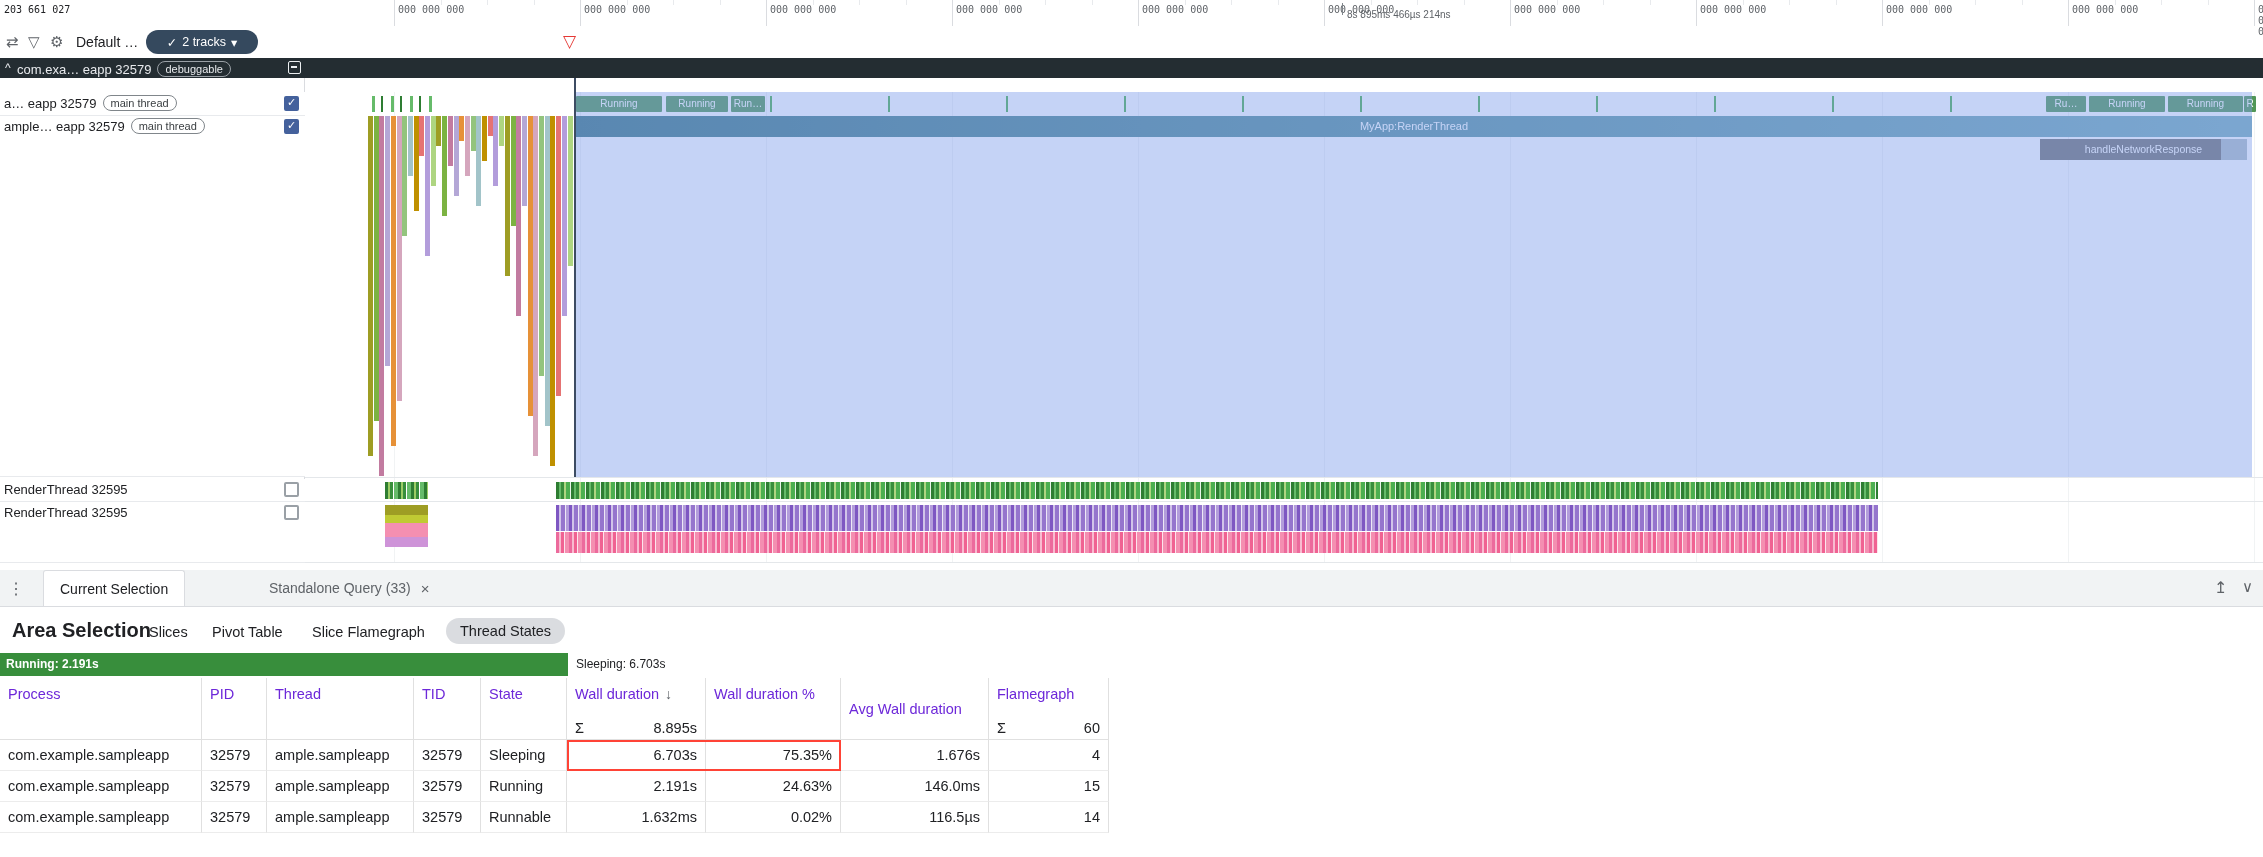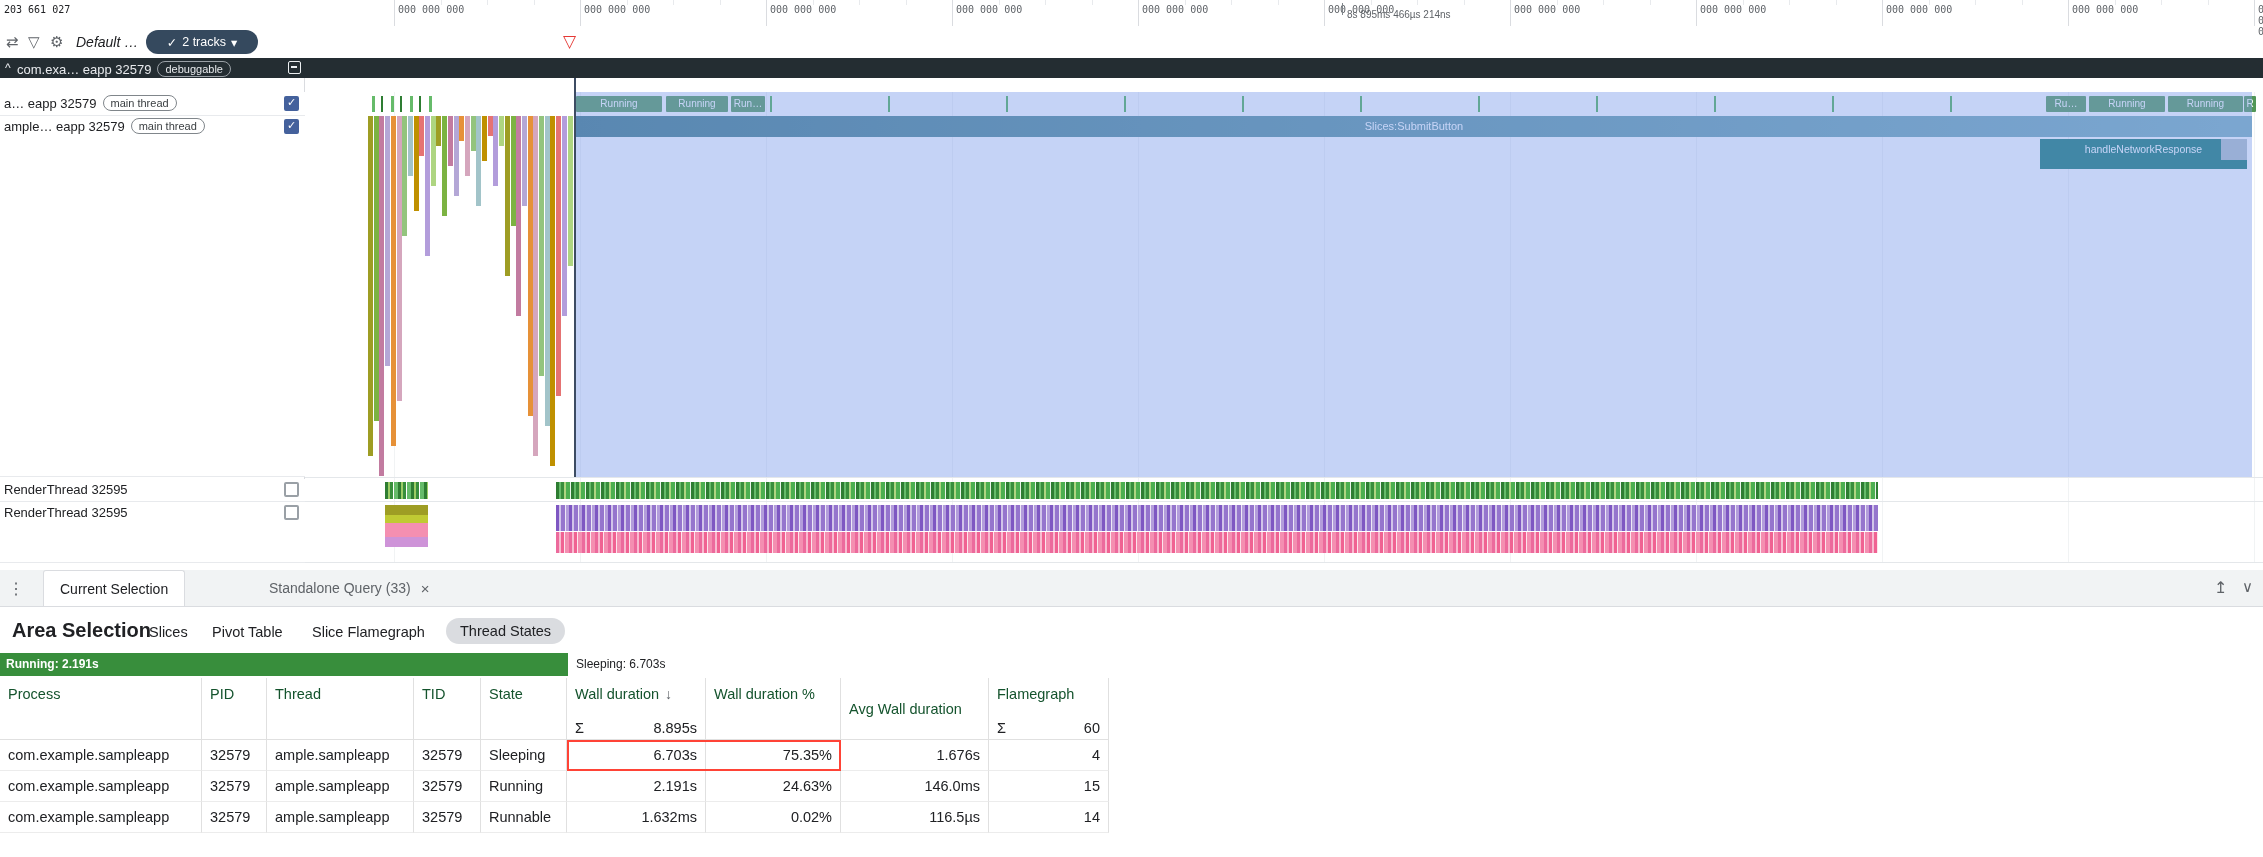--- a/index.html
+++ b/index.html
@@ -15,21 +15,21 @@
   .tick-label{position:absolute;top:4px;font-size:10px;color:#5f6368;}
   #left-ts{left:4px;top:4px;font-size:10px;color:#202124;}
   #dur-line{left:1342px;top:3px;width:1px;height:12px;background:#80868b;}
   #dur-label{left:1347px;top:9px;font-size:10px;color:#5f6368;}
   #marker-flag{left:563px;top:33px;font-size:17px;color:#e53935;line-height:1;}
   #marker-line{left:574px;top:58px;width:2px;height:419px;background:#3d4c63;z-index:6;}
 
   
   #toolbar{left:0;top:26px;width:305px;height:32px;}
   .tb-icon{position:absolute;top:7px;font-size:15px;color:#5f6368;}
-  #workspace-label{position:absolute;left:76px;top:8px;font-size:14px;color:#202124;font-style:italic;}
+  #workspace-label{position:absolute;left:76px;top:8px;font-size:14px;color:#202124;}
   #tracks-pill{position:absolute;left:146px;top:4px;width:112px;height:24px;border-radius:13px;
       background:#35495e;color:#fff;font-size:12.5px;display:flex;align-items:center;justify-content:center;gap:5px;}
 
   
   #group-header{left:0;top:58px;width:2263px;height:20px;background:#242d32;color:#e8eaed;z-index:9;}
   #group-caret{position:absolute;left:5px;top:3px;font-size:12px;}
   #group-title{position:absolute;left:17px;top:3px;font-size:13px;white-space:nowrap;}
   .badge{display:inline-block;border:1px solid #9aa0a6;border-radius:9px;padding:0 7px;font-size:11px;line-height:14px;vertical-align:1px;margin-left:6px;}
   .badge.light{border-color:#80868b;color:#3c4043;}
   #group-cb{position:absolute;left:288px;top:3px;width:13px;height:13px;border:1.5px solid #eceff1;border-radius:2px;box-sizing:border-box;}
@@ -49,21 +49,21 @@
 
   .run-block{position:absolute;top:18px;height:16px;background:var(--running-green);color:#fff;font-size:10px;
       line-height:16px;text-align:center;overflow:hidden;white-space:nowrap;z-index:2;border-radius:1px;}
   #mini-green-1{position:absolute;left:372px;top:18px;width:60px;height:16px;z-index:2;
       background:repeating-linear-gradient(90deg,#66bb6a 0 3px,transparent 3px 9px,#2e7d32 9px 11px,transparent 11px 19px);}
   #sparse-ticks{position:absolute;left:770px;top:18px;width:1270px;height:16px;z-index:2;
       background:repeating-linear-gradient(90deg,#4caf50 0 2px,transparent 2px 118px);}
   .fbar{position:absolute;top:38px;width:5px;z-index:2;}
   #submit-bar{position:absolute;left:576px;top:38px;width:1676px;height:21px;z-index:2;
       background:linear-gradient(90deg,#3b7682,#79aebb);color:#fff;font-size:11px;line-height:21px;text-align:center;}
-  #network-bar{position:absolute;left:2040px;top:61px;width:207px;height:30px;z-index:2;background:#0f766e;color:#fff;
+  #network-bar{position:absolute;left:2040px;top:61px;width:207px;height:21px;z-index:2;background:#737373;color:#fff;
       font-size:10.5px;line-height:21px;text-align:center;}
   #network-cap{position:absolute;right:0;top:0;width:26px;height:21px;background:#b0bec5;}
   #selection-overlay{position:absolute;left:576px;top:14px;width:1676px;height:385px;background:var(--selection-blue);z-index:5;}
 
   #rt1-mini{position:absolute;left:385px;top:404px;width:43px;height:17px;z-index:2;
       background:repeating-linear-gradient(90deg,#2e7d32 0 3px,#9ccc65 3px 5px,#388e3c 5px 8px,#fff 8px 9px,#66bb6a 9px 13px);}
   #rt1-band{position:absolute;left:556px;top:404px;width:1322px;height:17px;z-index:2;
       background:repeating-linear-gradient(90deg,#2e7d32 0 3px,#66bb6a 3px 5px,#388e3c 5px 8px,#aed581 8px 10px,#4caf50 10px 14px,#e8f5e9 14px 15px);}
   #rt2-mini{position:absolute;left:385px;top:427px;width:43px;height:42px;z-index:2;
       background:linear-gradient(180deg,#9e9d24 0 10px,#c0ca33 10px 18px,#f48fb1 18px 32px,#ce93d8 32px 42px);}
@@ -91,21 +91,21 @@
   #summary-bar{left:0;top:653px;width:2263px;height:23px;}
   #summary-running{position:absolute;left:0;top:0;width:568px;height:23px;background:var(--summary-green);color:#fff;
       font-size:12px;font-weight:bold;line-height:23px;padding-left:6px;box-sizing:border-box;white-space:nowrap;overflow:hidden;}
   #summary-sleeping{position:absolute;left:576px;top:0;height:23px;line-height:23px;font-size:12px;color:#202124;}
 
   
   #stats-table{left:0;top:678px;width:1109px;}
   .trow{display:flex;position:relative;}
   .tcell{box-sizing:border-box;border-right:1px solid #e0e0e0;padding:0 8px;font-size:14.5px;overflow:hidden;white-space:nowrap;}
   .thead .tcell{height:39px;padding-top:8px;display:flex;align-items:flex-start;gap:6px;}
-  .hlabel{font-size:14.5px;color:#14532d;}
+  .hlabel{font-size:14.5px;color:#6d28d9;}
   .sorticon{color:#5f6368;font-size:14px;}
   .sigma .tcell{height:23px;line-height:23px;border-bottom:1px solid #e0e0e0;}
   .trow.body .tcell{height:31px;line-height:31px;border-bottom:1px solid #ececec;}
   .tcell.num{text-align:right;}
   .tcell.between{display:flex;justify-content:space-between;}
   .hlbox{position:absolute;height:31px;border:2px solid var(--highlight-red);box-sizing:border-box;z-index:3;}
 </style>
 </head>
 <body>
 
@@ -201,21 +201,21 @@
         <div class="fbar" style="left: 521.9px; height: 90px; background: rgb(180, 167, 214);"></div>
         <div class="fbar" style="left: 527.6px; height: 300px; background: rgb(230, 145, 56);"></div>
         <div class="fbar" style="left: 533.3px; height: 340px; background: rgb(213, 166, 189);"></div>
         <div class="fbar" style="left: 539px; height: 260px; background: rgb(147, 196, 125);"></div>
         <div class="fbar" style="left: 544.7px; height: 310px; background: rgb(162, 196, 201);"></div>
         <div class="fbar" style="left: 550.4px; height: 350px; background: rgb(191, 144, 0);"></div>
         <div class="fbar" style="left: 556.1px; height: 280px; background: rgb(229, 115, 115);"></div>
         <div class="fbar" style="left: 561.8px; height: 200px; background: rgb(179, 157, 219);"></div>
         <div class="fbar" style="left: 567.5px; height: 150px; background: rgb(174, 213, 129);"></div>
       </div>
-    <div id="submit-bar">Slices:SubmitButton</div>
+    <div id="submit-bar">MyApp:RenderThread</div>
     <div id="network-bar"><span>handleNetworkResponse</span><span id="network-cap"></span></div>
 
     <div id="rt1-mini"></div>
     <div id="rt1-band"></div>
     <div id="rt2-mini"></div>
     <div id="rt2-band-purple"></div>
     <div id="rt2-band-pink"></div>
 
     <div id="selection-overlay"></div>
 

